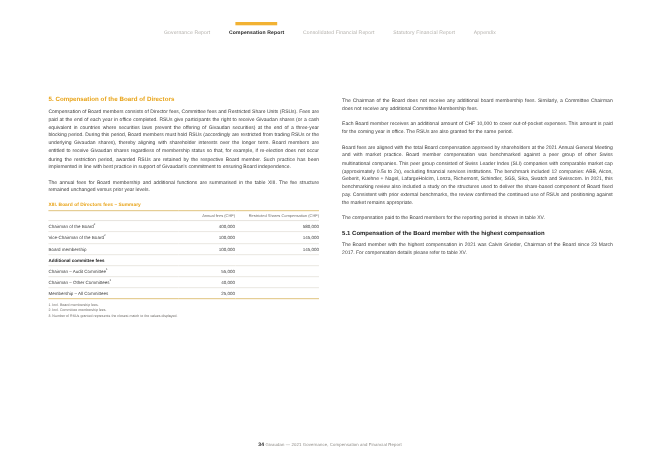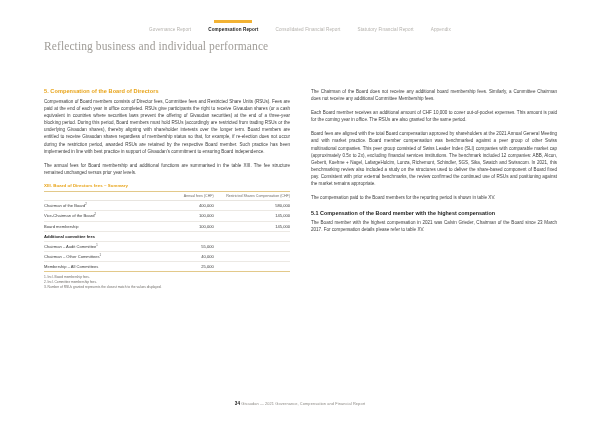--- a/index.html
+++ b/index.html
@@ -200,21 +200,20 @@
       <span>Consolidated Financial Report</span>
     </div>
     <div class="nav-item">
       <span>Statutory Financial Report</span>
     </div>
     <div class="nav-item">
       <span>Appendix</span>
     </div>
   </div>
 
-  <div class="page-title">Reflecting business and individual performance</div>
 
   <div class="columns">
 
     <div class="col">
       <h2 class="section-heading">5.  Compensation of the Board of Directors</h2>
       <p class="body">Compensation of Board members consists of Director fees, Committee fees and Restricted Share Units (RSUs). Fees are paid at the end of each year in office completed. RSUs give participants the right to receive Givaudan shares (or a cash equivalent in countries where securities laws prevent the offering of Givaudan securities) at the end of a three-year blocking period. During this period, Board members must hold RSUs (accordingly are restricted from trading RSUs or the underlying Givaudan shares), thereby aligning with shareholder interests over the longer term. Board members are entitled to receive Givaudan shares regardless of membership status so that, for example, if re-election does not occur during the restriction period, awarded RSUs are retained by the respective Board member. Such practice has been implemented in line with best practice in support of Givaudan's commitment to ensuring Board independence.</p>
       <p class="body">The annual fees for Board membership and additional functions are summarised in the table XIII. The fee structure remained unchanged versus prior year levels.</p>
 
       <div class="table-title">XIII.  Board of Directors fees – Summary</div>
 

